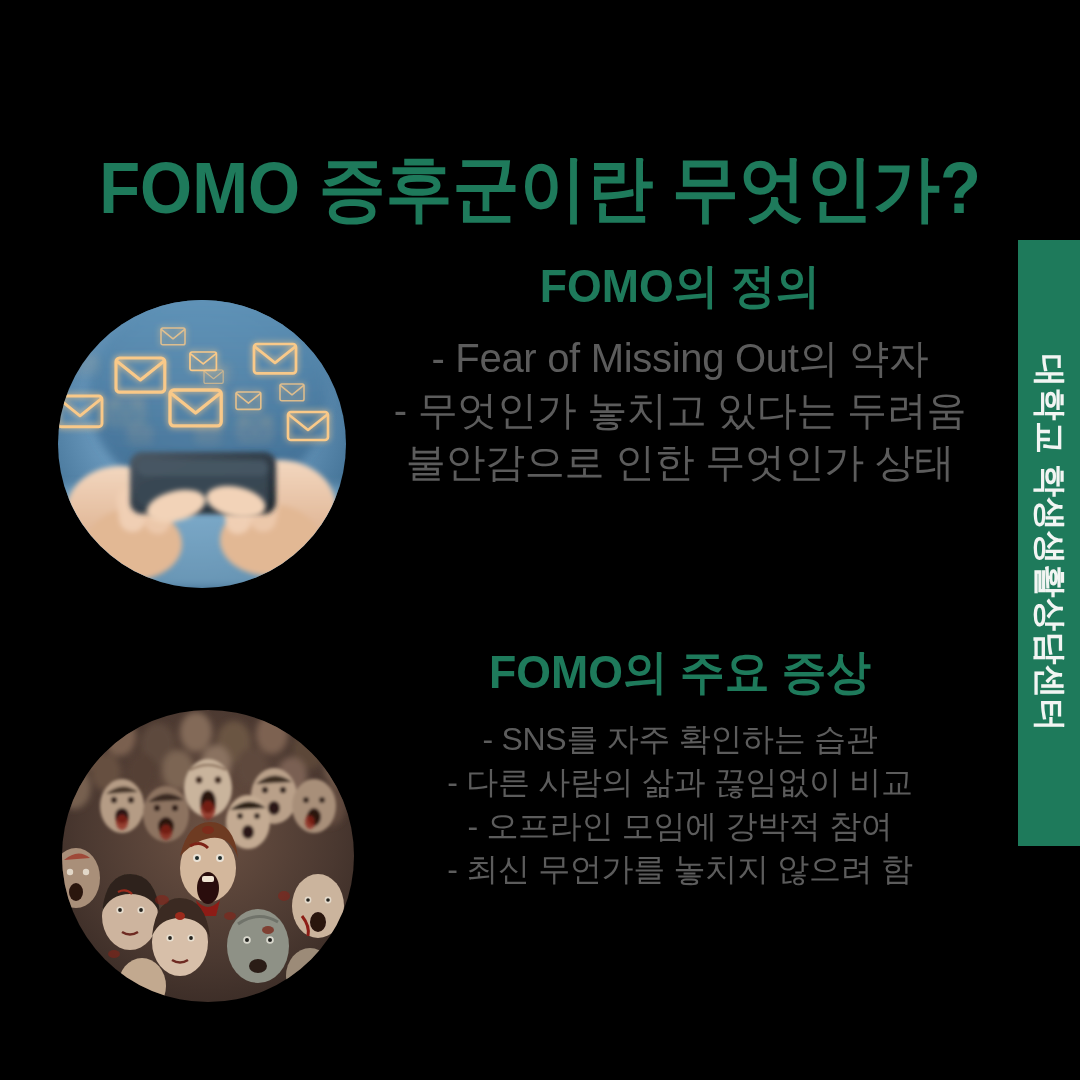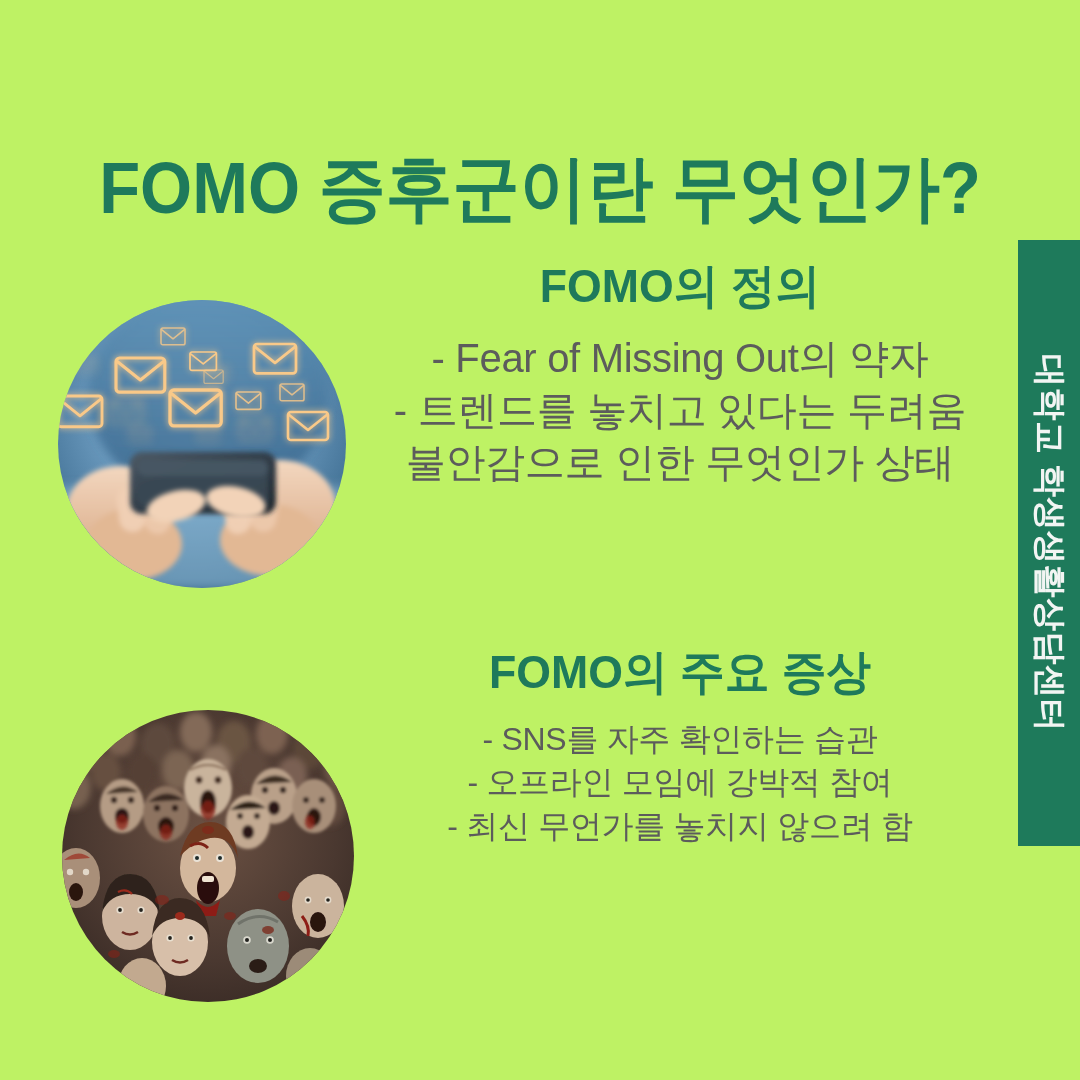--- a/index.html
+++ b/index.html
@@ -5,21 +5,21 @@
 <style>
   html, body {
     margin: 0;
     padding: 0;
     background: #ffffff;
   }
   #card {
     position: relative;
     width: 1080px;
     height: 1080px;
-    background: #bef264;
+    background: #000000;
     overflow: hidden;
     font-family: "Liberation Sans", "DejaVu Sans", sans-serif;
   }
 
   
   .page-title {
     position: absolute;
     left: 0;
     top: 103px;
     width: 1080px;
@@ -275,21 +275,21 @@
               <path d="M0 2 L20 18 L40 2"></path>
             </g>
         </g>
       </svg>
     </div>
 
     <div class="text-col">
       <div class="section-heading">FOMO의 정의</div>
       <ul class="bullet-list" id="definition-list">
         <li>- Fear of Missing Out의 약자</li>
-        <li>- 트렌드를 놓치고 있다는 두려움</li>
+        <li>- 무엇인가 놓치고 있다는 두려움</li>
         <li class="wrap-cont">불안감으로 인한 무엇인가 상태</li>
       </ul>
     </div>
   </div>
 
   <div class="section" id="section-symptoms">
 
     <div class="photo" id="photo-crowd">
       <svg width="292" height="292" viewBox="0 0 292 292" aria-hidden="true">
         <defs>
@@ -465,20 +465,21 @@
         </g>
 
         <rect width="292" height="292" fill="none"></rect>
       </svg>
     </div>
 
     <div class="text-col">
       <div class="section-heading">FOMO의 주요 증상</div>
       <ul class="bullet-list" id="symptom-list">
         <li>- SNS를 자주 확인하는 습관</li>
+        <li>- 다른 사람의 삶과 끊임없이 비교</li>
         <li>- 오프라인 모임에 강박적 참여</li>
         <li>- 최신 무언가를 놓치지 않으려 함</li>
       </ul>
     </div>
   </div>
 
   <div class="side-bar">
     <span class="side-bar-text">대학교 학생생활상담센터</span>
   </div>
 

